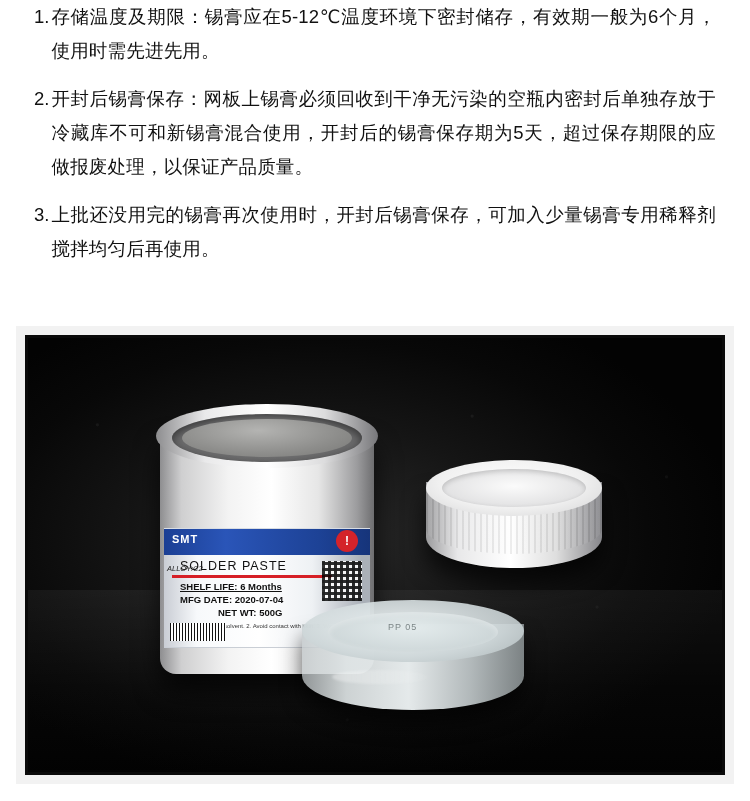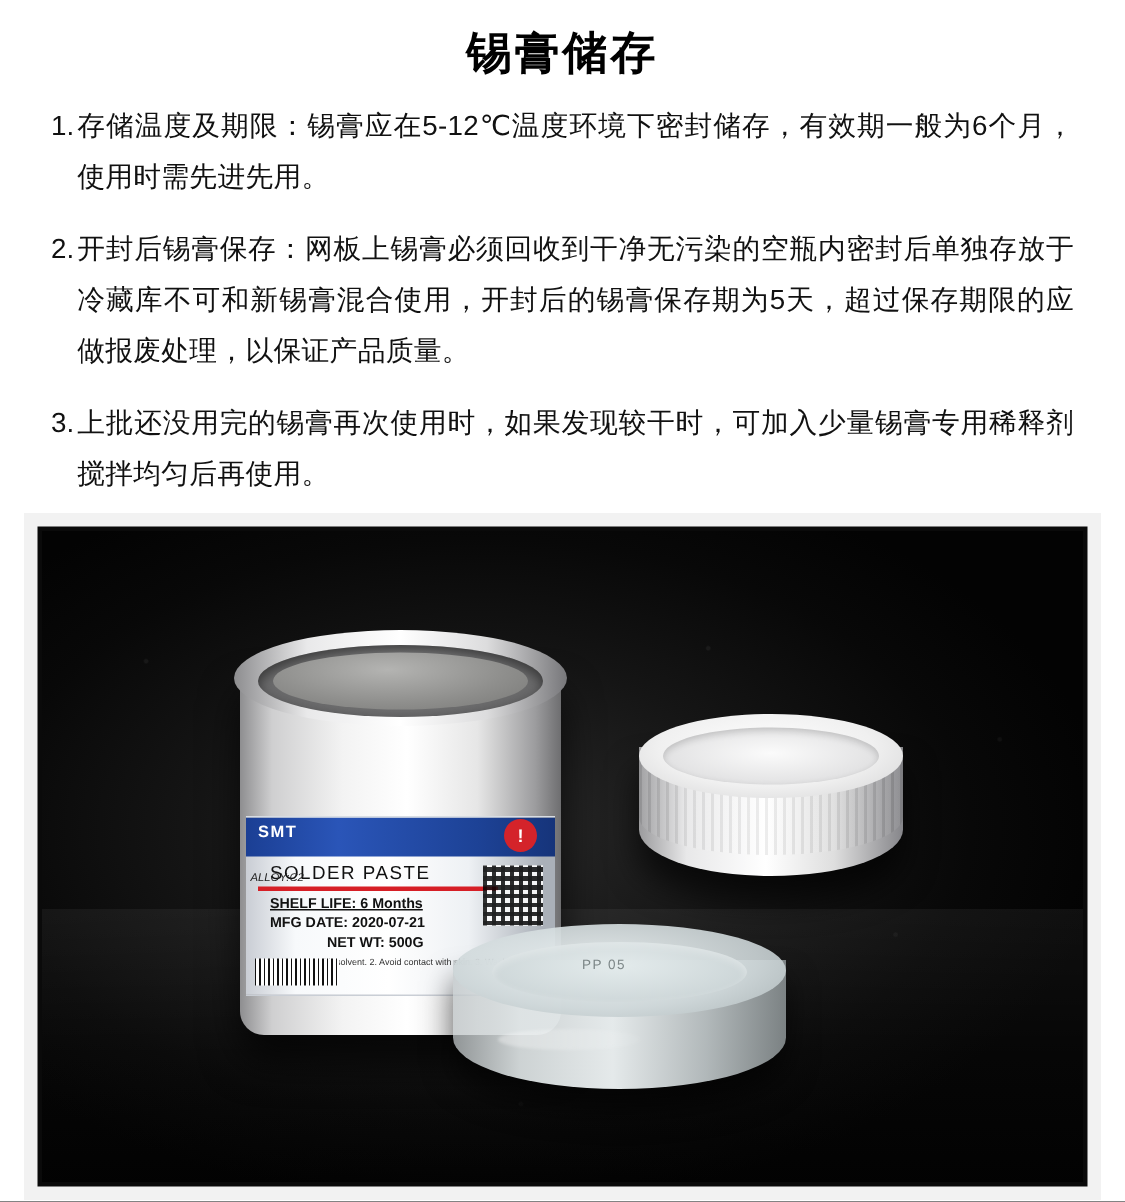--- a/index.html
+++ b/index.html
@@ -255,37 +255,36 @@
     border-radius: 50%;
     background: linear-gradient(90deg, rgba(255,255,255,0.35), rgba(255,255,255,0.05));
     filter: blur(1px);
   }
 </style>
 </head>
 <body>
 
 <div class="page">
 
-  <h1 class="title">锡膏储存</h1>
 
   <div class="list">
 
     <div class="item">
       <span class="num">1.</span>
       <span class="txt">存储温度及期限：锡膏应在5-12℃温度环境下密封储存，有效期一般为6个月，使用时需先进先用。</span>
     </div>
 
     <div class="item">
       <span class="num">2.</span>
       <span class="txt">开封后锡膏保存：网板上锡膏必须回收到干净无污染的空瓶内密封后单独存放于冷藏库不可和新锡膏混合使用，开封后的锡膏保存期为5天，超过保存期限的应做报废处理，以保证产品质量。</span>
     </div>
 
     <div class="item">
       <span class="num">3.</span>
-      <span class="txt">上批还没用完的锡膏再次使用时，如果发现较干时，可加入少量锡膏专用稀释剂搅拌均匀后再使用。</span>
+      <span class="txt">上批还没用完的锡膏再次使用时，开封后锡膏保存，可加入少量锡膏专用稀释剂搅拌均匀后再使用。</span>
     </div>
 
   </div>
 
   <div class="photo-frame"></div>
 
   <div class="photo">
     <div class="speckle"></div>
     <div class="floor-sheen"></div>
 
@@ -295,21 +294,21 @@
       <div class="jar-inner"></div>
       <div class="paste"></div>
 
       <div class="jar-label">
         <div class="lbl-blue-bar"></div>
         <div class="lbl-brand">SMT</div>
         <div class="lbl-circle">!</div>
         <div class="lbl-solder">SOLDER PASTE</div>
         <div class="lbl-redline"></div>
         <div class="lbl-line lbl-l1">SHELF LIFE: 6 Months</div>
-        <div class="lbl-line lbl-l2">MFG DATE: 2020-07-21</div>
+        <div class="lbl-line lbl-l2">MFG DATE: 2020-07-04</div>
         <div class="lbl-line lbl-l3">NET WT: 500G</div>
         <div class="lbl-small">1. Use only with solvent.
 2. Avoid contact with skin.
 3. Wash hands after use.</div>
         <div class="lbl-left-text">ALLOY:C2</div>
         <div class="lbl-qr"></div>
         <div class="lbl-barcode"></div>
       </div>
     </div>
 

